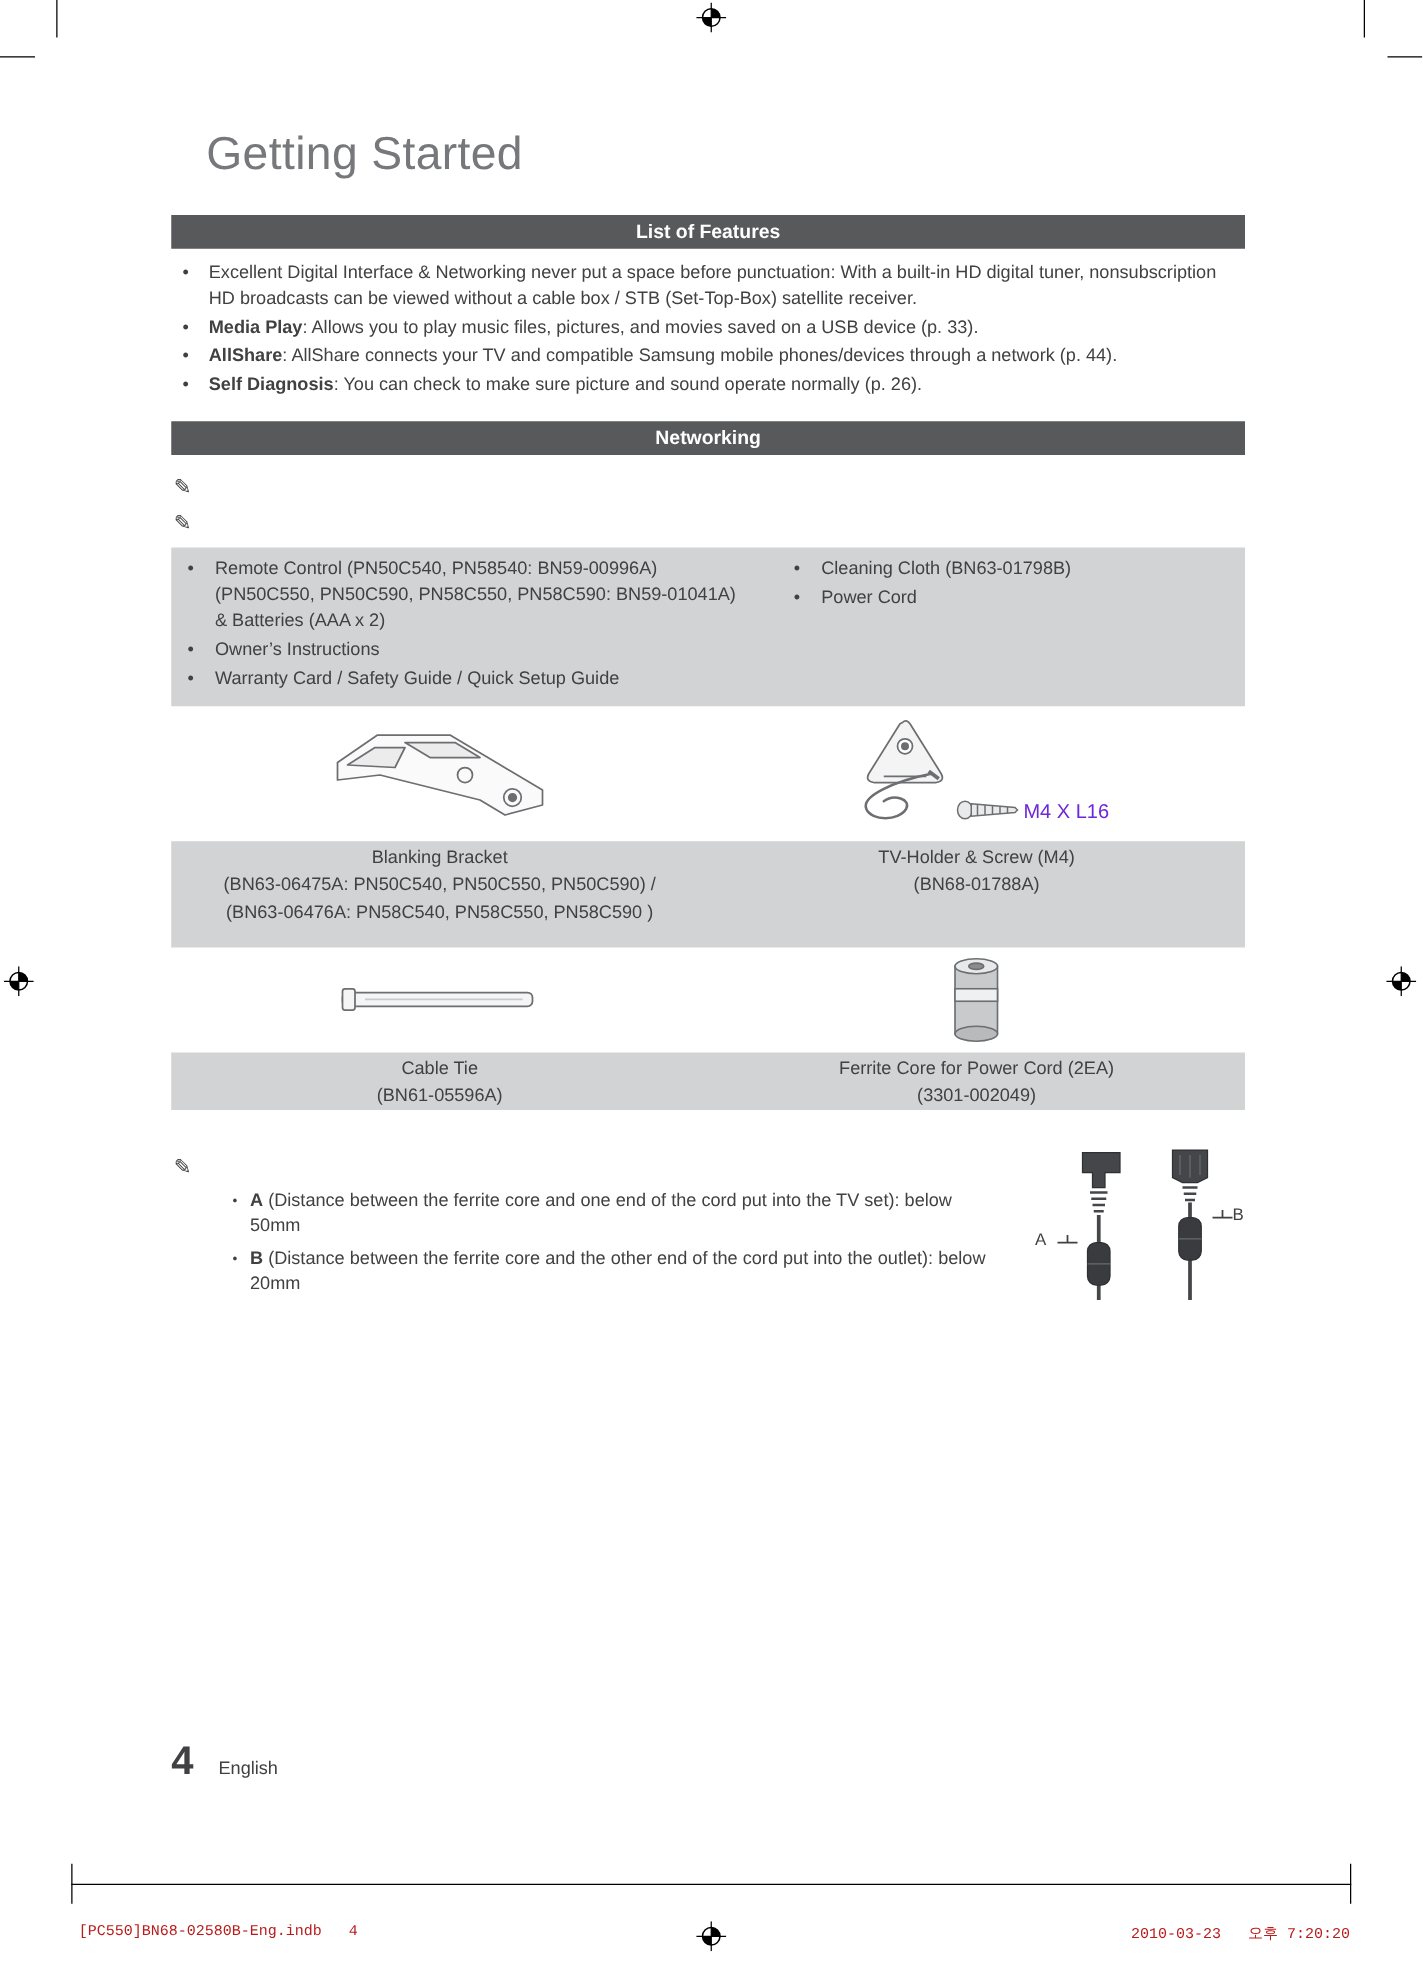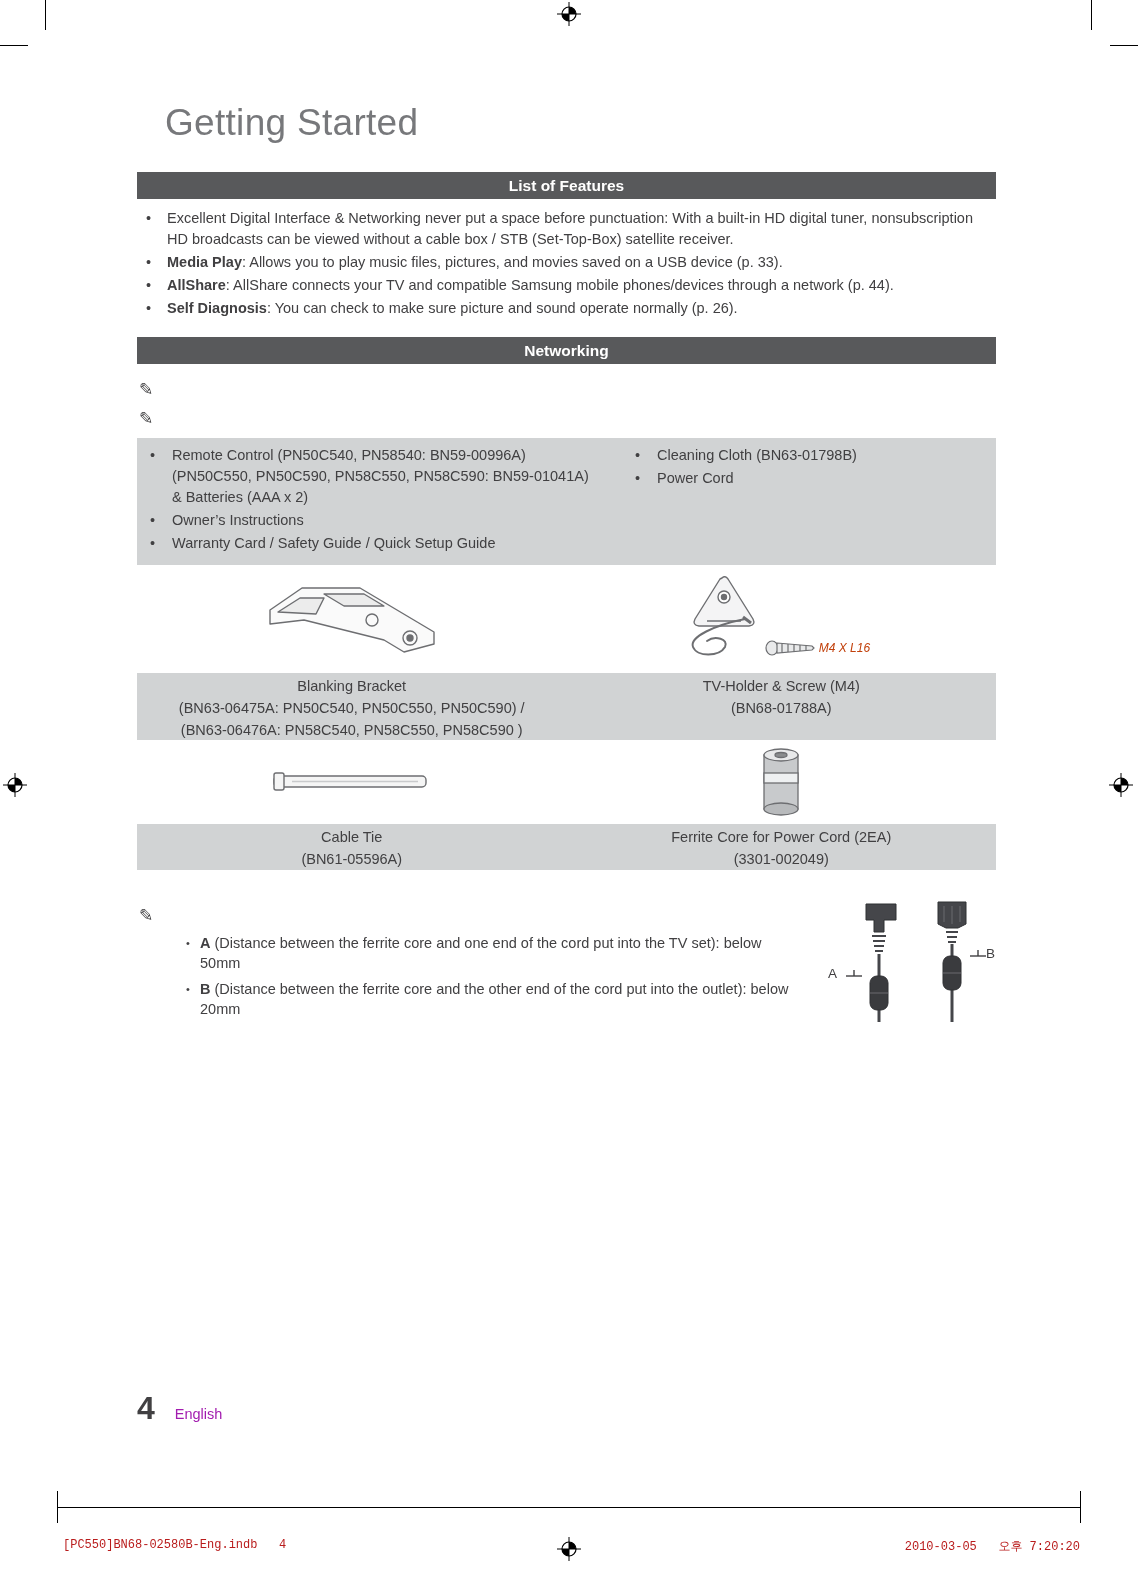--- a/index.html
+++ b/index.html
@@ -35,44 +35,44 @@
 
   .img-row { display:flex; }
   .img-row1 { height:108px; }
   .img-row2 { height:84px; }
   .img-cell { width:50%; display:flex; align-items:center; justify-content:center; position:relative; }
 
   .holder-group { position:relative; width:185px; height:100px; }
   .holder-triangle { position:absolute; left:0; top:6px; }
   .holder-loop { position:absolute; left:-4px; top:46px; }
   .holder-screw { position:absolute; left:75px; top:68px; }
-  .screw-label { position:absolute; left:130px; top:72px; font-size:12px; color:#c2410c; white-space:nowrap;font-style:italic; }
+  .screw-label { position:absolute; left:130px; top:72px; font-size:16px; color:#6d28d9; white-space:nowrap; }
 
   .cap-row { display:flex; background:#d1d3d4; font-size:14.5px; line-height:22px; text-align:center; }
-  .cap-row1 { height:67px; }
+  .cap-row1 { height:85px; }
   .cap-row2 { height:46px; }
   .cap-cell { width:50%; box-sizing:border-box; padding-top:2px; }
 
   .ferrite-note { margin-top:36px; position:relative; font-size:14.5px; line-height:20px; }
   .fn-intro { display:flex; }
   .fn-intro-body { width:660px; }
   .fn-items { margin-top:7px; }
   .fn-item { display:flex; padding-left:49px; margin-top:6px; }
   .fn-bullet { flex:0 0 14px; font-size:11px; line-height:20px; }
   .fn-item-text { width:600px; }
   .fn-item-text b { font-weight:bold; }
 
   .cords { position:absolute; right:-10px; top:-8px; width:180px; height:130px; }
   .cord-label { position:absolute; font-size:13.5px; color:#414042; font-weight:400; }
   .cord-label-a { left:2px; top:66px; }
   .cord-label-b { left:160px; top:46px; }
 
   .page-num-row { position:absolute; left:137px; top:1390px; display:flex; align-items:baseline; }
   .page-num { font-size:32px; font-weight:bold; color:#414042; }
-  .page-lang { margin-left:20px; font-size:14.5px; color:#a21caf; }
+  .page-lang { margin-left:20px; font-size:14.5px; color:#404040; }
 
   .footer-rule { position:absolute; left:57px; top:1507px; width:1024px; height:1px; background:#000; }
   .footer-tick { position:absolute; top:1491px; width:1px; height:32px; background:#000; }
   .footer-tick.left { left:57px; }
   .footer-tick.right { left:1080px; }
   .footer-text { position:absolute; top:1538px; font-family:"Liberation Mono", monospace; font-size:12px; color:#b91c1c; white-space:pre; }
   .footer-text.left { left:63px; }
   .footer-text.right { right:58px; }
 
   .crop-v { position:absolute; top:0; width:1px; height:30px; background:#000; }
@@ -336,15 +336,15 @@
 
   <div class="page-num-row">
     <span class="page-num">4</span>
     <span class="page-lang">English</span>
   </div>
 
   <div class="footer-rule"></div>
   <div class="footer-tick left"></div>
   <div class="footer-tick right"></div>
   <div class="footer-text left">[PC550]BN68-02580B-Eng.indb   4</div>
-  <div class="footer-text right">2010-03-05   오후 7:20:20</div>
+  <div class="footer-text right">2010-03-23   오후 7:20:20</div>
 
 </div>
 
 </body></html>

